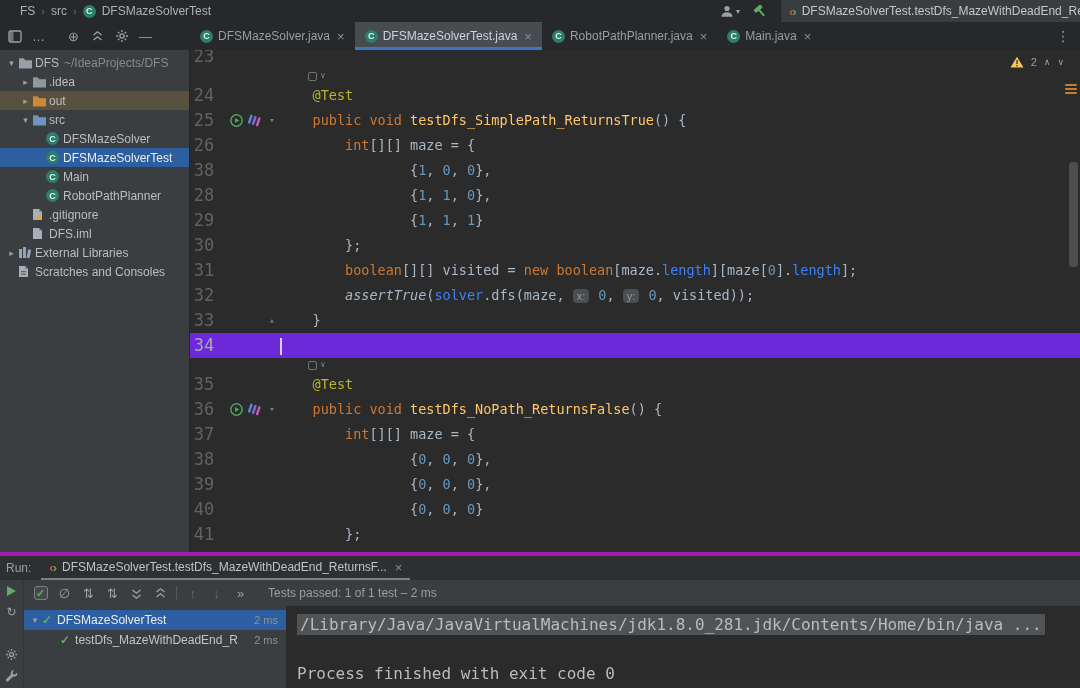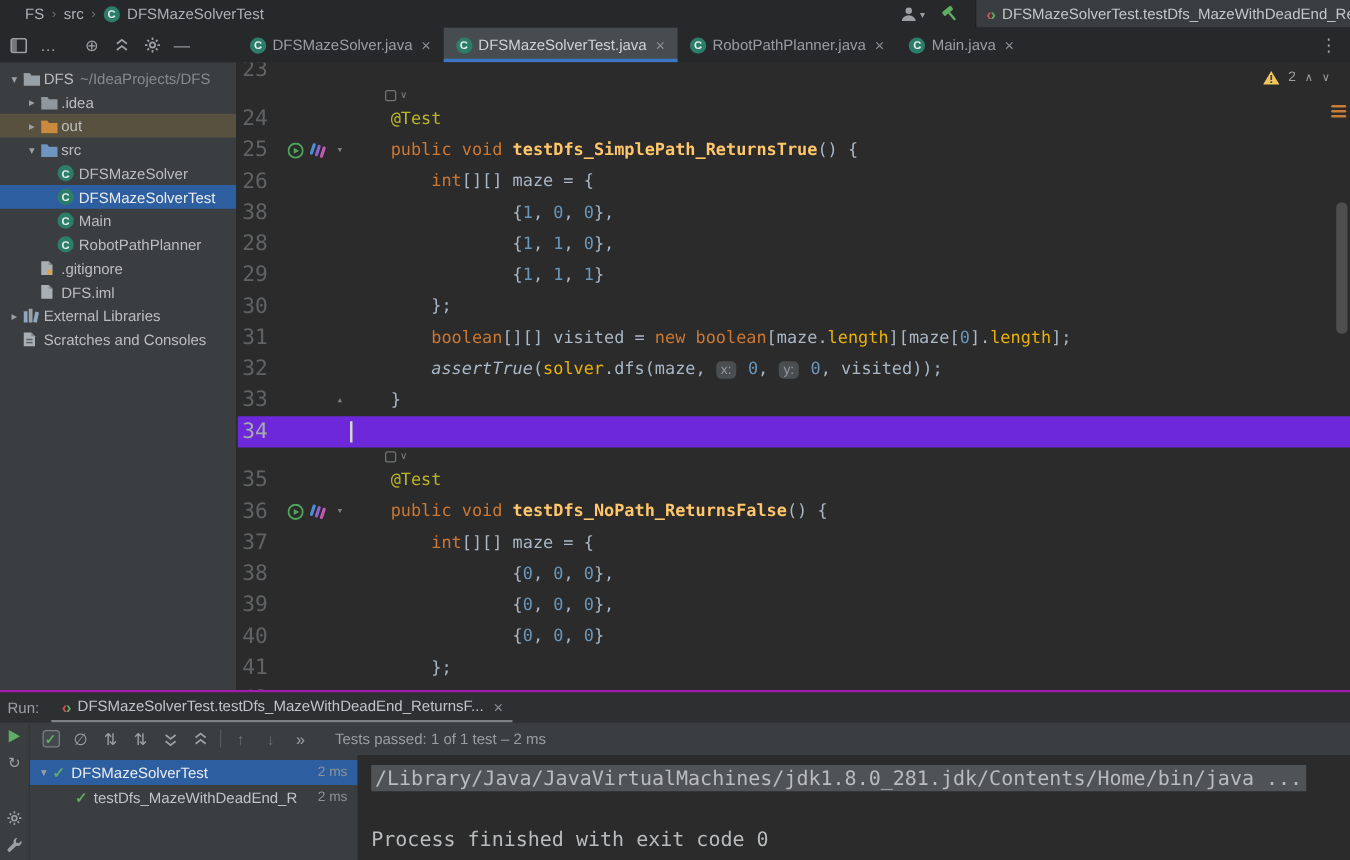--- a/index.html
+++ b/index.html
@@ -49,37 +49,37 @@
   .code-row.current{background:#6d28d9}
   .lnum{flex:0 0 34px;text-align:center;padding-right:6px;color:#606366;font-size:17px}
   .current .lnum{color:#a7abad}
   .licons{flex:0 0 40px;display:flex;align-items:center;gap:5px;padding-left:6px}
   .lfold{flex:0 0 16px;text-align:center;color:#7b7f82;font-size:9px}
   .lcode{white-space:pre;color:#a9b7c6}
   .c-d{color:#a9b7c6}
   .c-kw{color:#cc7832}
   .c-ann{color:#bbb529}
   .c-num{color:#6897bb}
-  .c-fld{color:#eab308}
-  .c-mth{color:#ffc66b;font-weight:bold}
+  .c-fld{color:#3b82f6}
+  .c-mth{color:#ffc66b;font-weight:normal}
   .c-itl{color:#a9b7c6;font-style:italic}
   .c-hint{background:#4b4e50;color:#9399a1;border-radius:4px;padding:1px 4px;margin-right:1px;
           font-size:11px;font-family:"Liberation Sans",sans-serif}
   .caret{display:inline-block;width:1.5px;height:17px;background:#d4d4d4;vertical-align:middle;margin-right:-1px}
   .inlay-row{height:14px;display:flex;align-items:center;gap:3px;padding-left:118px}
   .inlay-box{width:9px;height:9px;border:1px solid #7c8084;border-radius:2px;opacity:.85}
   .inlay-chev{color:#7c8084;font-size:8px;line-height:8px}
 
   .warn-widget{position:absolute;top:6px;right:16px;display:flex;align-items:center;gap:7px;color:#9da0a2;font-size:11px}
   .insp-burger{position:absolute;top:34px;right:3px;width:12px}
   .insp-burger div{height:2px;background:#C77D35;margin-bottom:2px;border-radius:1px}
   .scroll-thumb{position:absolute;right:2px;top:112px;width:9px;height:105px;background:rgba(255,255,255,.17);border-radius:4px}
 
   
-  .runpanel{flex:0 0 136px;display:flex;flex-direction:column;border-top:2px solid #a21caf}
+  .runpanel{flex:0 0 136px;display:flex;flex-direction:column;border-top:4px solid #a21caf}
   .run-header{flex:0 0 24px;background:#2d2f31;display:flex;align-items:center;gap:10px;padding-left:6px;color:#9da0a2}
   .run-tab{display:flex;align-items:center;gap:6px;height:100%;padding:0 8px;border-bottom:2px solid #7d8184;color:#c0c4c7;white-space:nowrap}
   .run-body{flex:1;display:flex;min-height:0}
   .left-strip{flex:0 0 24px;background:#3b3e40;display:flex;flex-direction:column;align-items:center;padding:6px 0;gap:9px;border-right:1px solid #333638}
   .strip-bottom{margin-top:auto;display:flex;flex-direction:column;align-items:center;gap:8px}
   .play-tri{width:0;height:0;border-left:9px solid #5FAD65;border-top:5.5px solid transparent;border-bottom:5.5px solid transparent}
   .strip-ico{color:#9da0a2;font-size:12px;display:inline-flex}
   .run-main{flex:1;display:flex;flex-direction:column;min-width:0}
   .run-toolbar{flex:0 0 26px;background:#3b3e40;display:flex;align-items:center;gap:7px;padding-left:8px;color:#9da0a2}
   .rt-ico{display:inline-flex;align-items:center;justify-content:center;width:17px;height:17px;font-size:13px}

